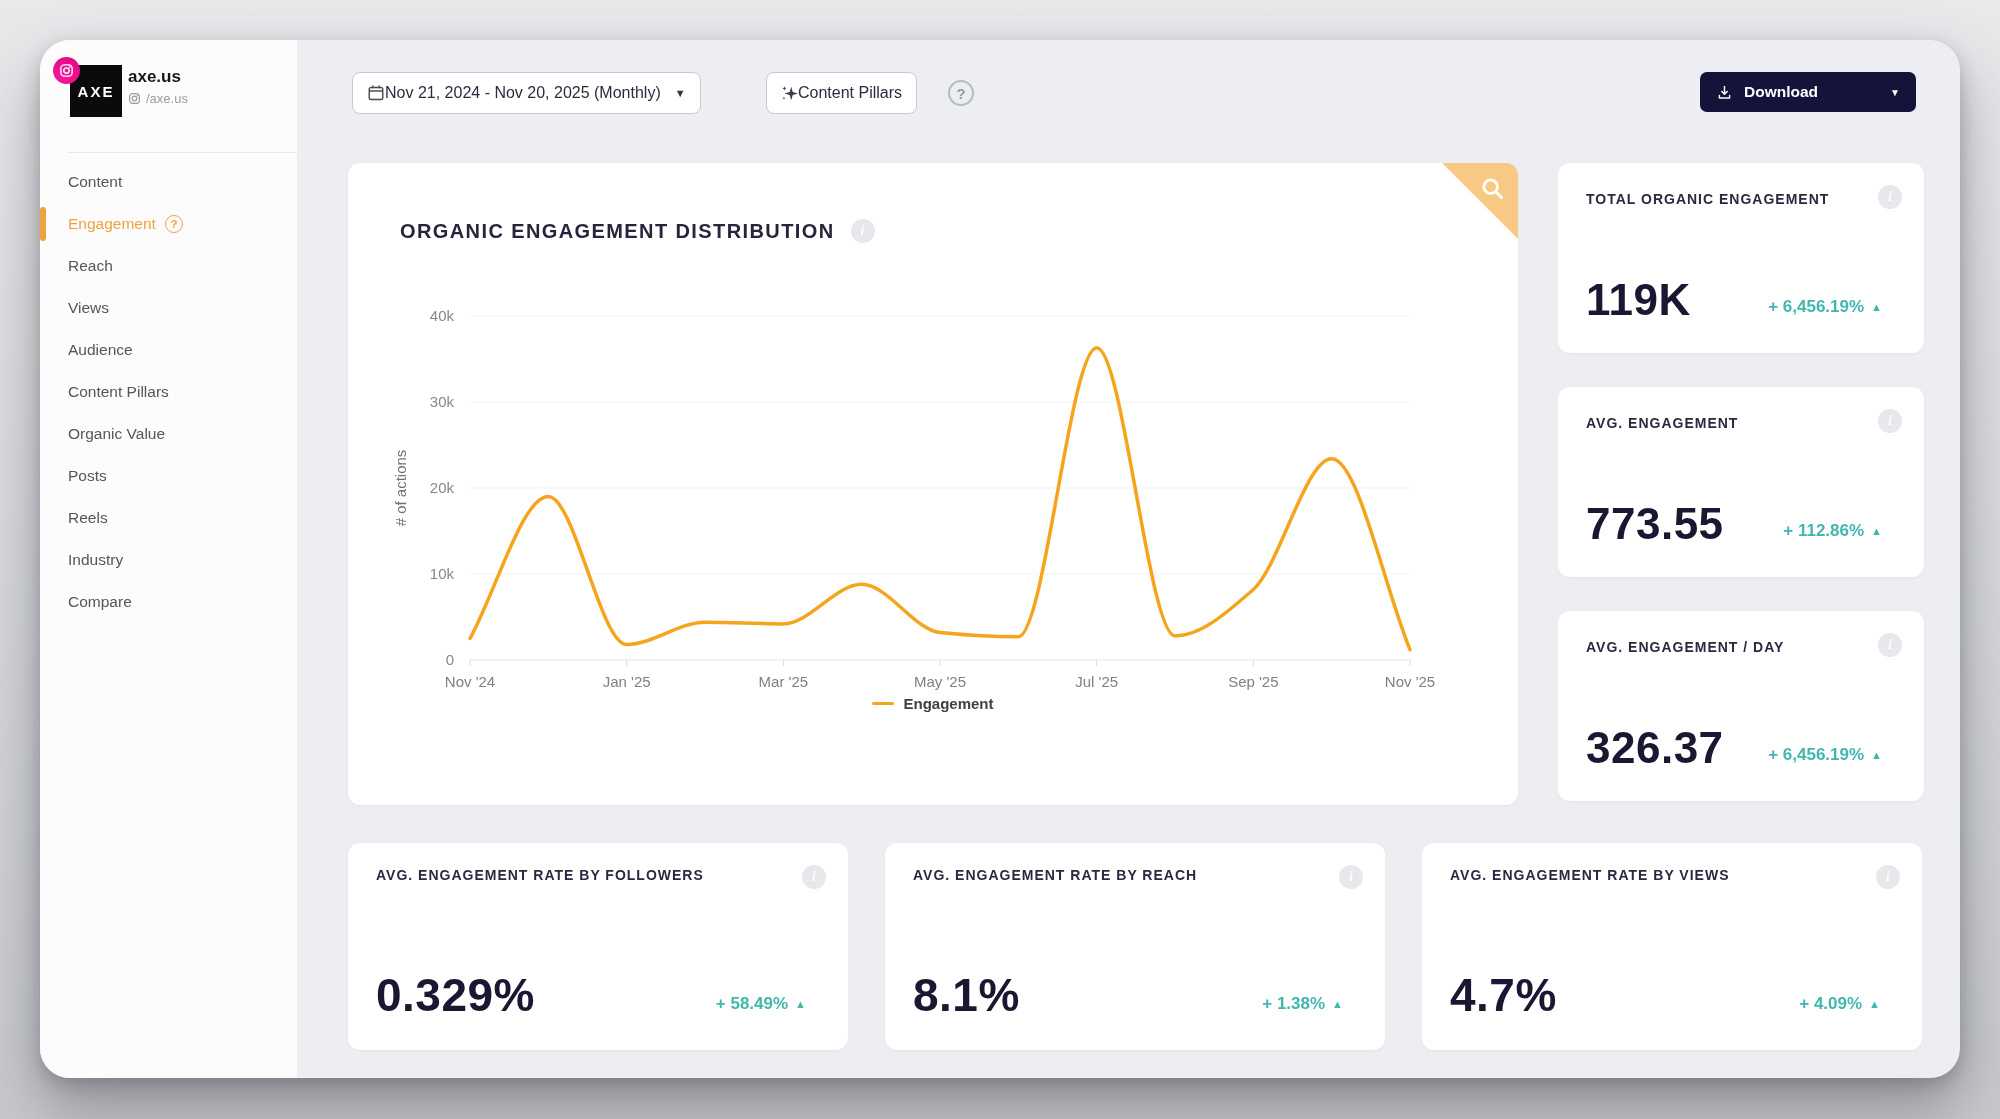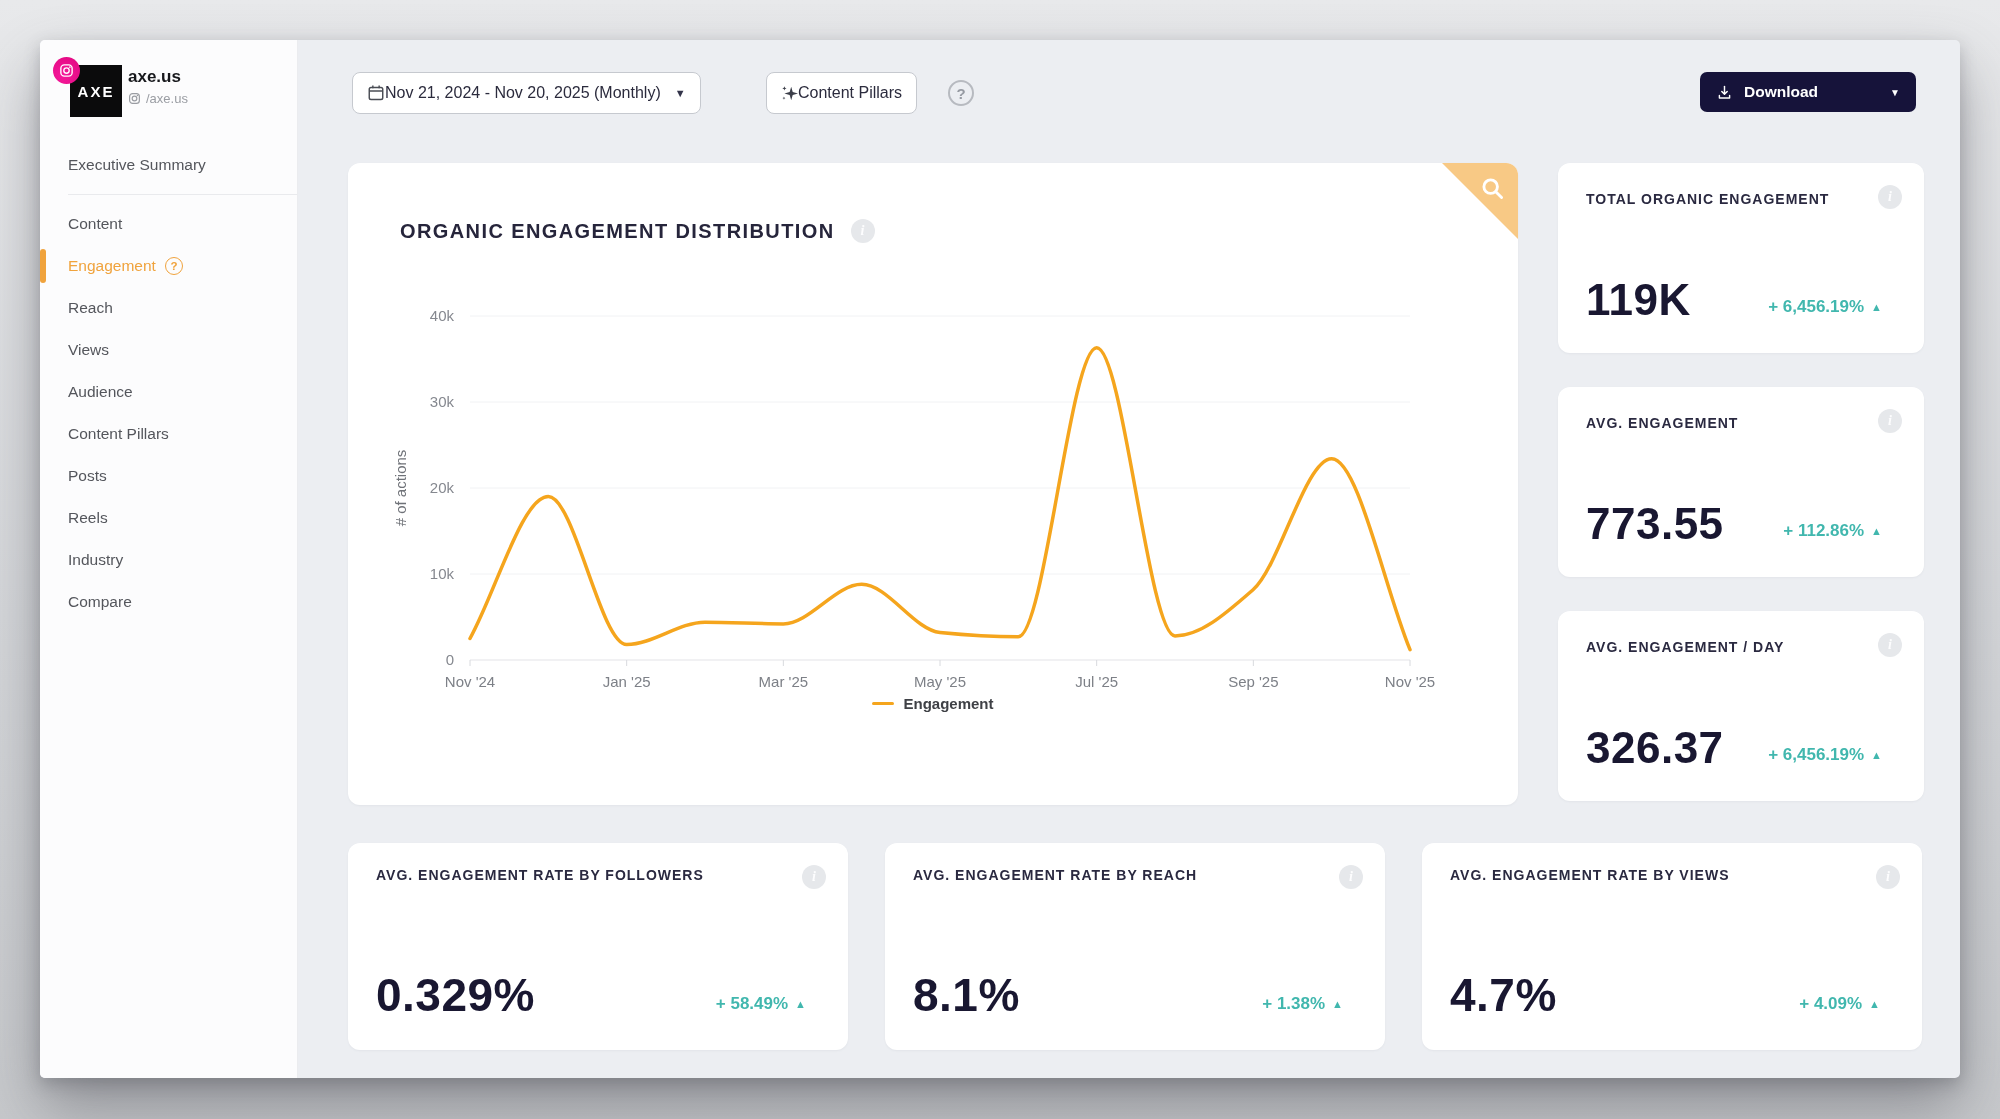--- a/index.html
+++ b/index.html
@@ -1,21 +1,21 @@
 <!DOCTYPE html>
 <html><head>
 <meta charset="utf-8">
 <style>
   * { margin:0; padding:0; box-sizing:border-box; }
   html,body { width:2000px; height:1119px; overflow:hidden;
     font-family:"Liberation Sans", sans-serif;
     background:linear-gradient(180deg,#e8e9eb 0%,#d6d8db 55%,#c7c9cc 100%); }
 
   .window { position:absolute; left:40px; top:40px; width:1920px; height:1038px;
-    border-radius:5px; overflow:hidden; display:flex; background:#eceef2;
+    border-radius:30px; overflow:hidden; display:flex; background:#eceef2;
     box-shadow:0 30px 60px rgba(70,72,80,.45), 0 6px 16px rgba(70,72,80,.28); }
 
   
   .sidebar { width:258px; flex-shrink:0; position:relative; background:#fcfcfd;
     border-right:1px solid #ebecef; }
   .logo-box { position:absolute; left:30px; top:25px; width:52px; height:52px;
     background:#0b0b0c; display:flex; align-items:center; justify-content:center; }
   .logo-text { color:#fff; font-weight:700; font-size:15px; letter-spacing:2px; }
   .ig-badge { position:absolute; left:13px; top:17px; width:27px; height:27px;
     border-radius:50%; background:radial-gradient(circle at 35% 70%,#f5199a,#e0077f);
@@ -113,43 +113,43 @@
     <div class="profile-handle">
       <svg width="13" height="13" viewBox="0 0 24 24" fill="none" stroke="#9a9da3" stroke-width="2.2">
         <rect x="3" y="3" width="18" height="18" rx="5.5"></rect>
         <circle cx="12" cy="12" r="4.3"></circle>
         <circle cx="17.4" cy="6.6" r="1.4" fill="#9a9da3" stroke="none"></circle>
       </svg>
       <span>/axe.us</span>
     </div>
 
     <ul class="nav">
-      <li class="nav-item">
-        <span>Executive Summary</span>
-        </li>
       <li class="nav-divider"></li>
       <li class="nav-item">
         <span>Content</span>
         </li>
       <li class="nav-item active">
         <span class="active-bar"></span>
         <span>Engagement</span>
         <span class="q-circle">?</span>
         </li>
       <li class="nav-item">
         <span>Reach</span>
         </li>
       <li class="nav-item">
         <span>Views</span>
         </li>
       <li class="nav-item">
         <span>Audience</span>
         </li>
       <li class="nav-item">
         <span>Content Pillars</span>
+        </li>
+      <li class="nav-item">
+        <span>Organic Value</span>
         </li>
       <li class="nav-item">
         <span>Posts</span>
         </li>
       <li class="nav-item">
         <span>Reels</span>
         </li>
       <li class="nav-item">
         <span>Industry</span>
         </li>

